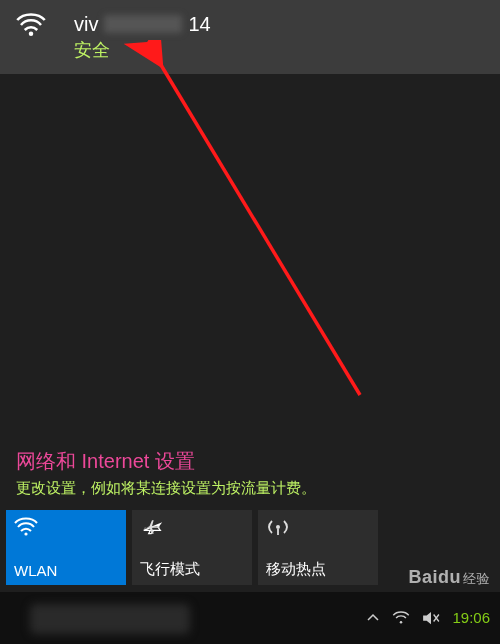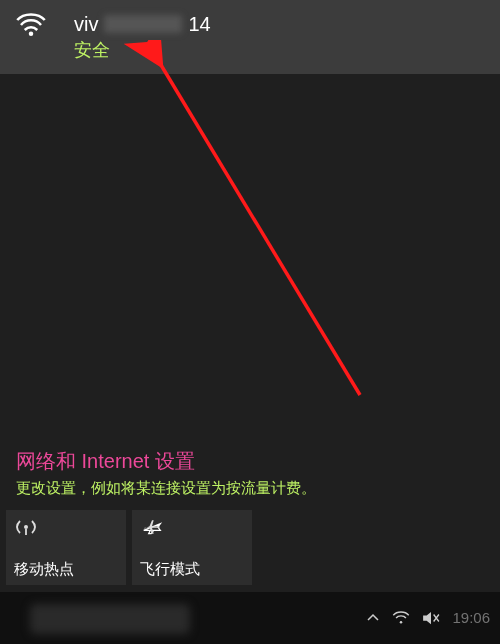--- a/index.html
+++ b/index.html
@@ -119,21 +119,21 @@
       display: flex;
       align-items: center;
       gap: 12px;
       color: #ccc;
       font-size: 14px;
     }
     .tray-icon svg { display: block; }
     .clock {
       text-align: right;
       font-size: 15px;
-      color: #737373;
+      color: #84cc16;
       line-height: 1.15;
     }
     .watermark {
       position: absolute;
       right: 10px;
       bottom: 56px;
       font-size: 18px;
       color: rgba(255,255,255,0.65);
       font-weight: bold;
       letter-spacing: 0.5px;
@@ -173,43 +173,57 @@
     </defs>
     <line x1="240" y1="355" x2="38" y2="20" stroke="#ff1a1a" stroke-width="3.5" marker-end="url(#ah)"></line>
   </svg>
 
   <div class="settings-section">
     <div class="settings-title">网络和 Internet 设置</div>
     <div class="settings-sub">更改设置，例如将某连接设置为按流量计费。</div>
   </div>
 
   <div class="tiles">
+    <div class="tile active">
+      <span class="tile-icon">
+        <svg width="24" height="20" viewBox="0 0 24 20">
+          <path d="M1 6 C6 0 18 0 23 6" stroke="#fff" stroke-width="2" fill="none"></path>
+          <path d="M4 10 C8 5 16 5 20 10" stroke="#fff" stroke-width="2" fill="none"></path>
+          <path d="M7 14 C10 11 14 11 17 14" stroke="#fff" stroke-width="2" fill="none"></path>
+          <circle cx="12" cy="17" r="1.6" fill="#fff"></circle>
+        </svg>
+      </span>
+      <span class="tile-label">WLAN</span>
+    </div>
+    <div class="tile">
+      <span class="tile-icon">
+        <svg width="24" height="20" viewBox="0 0 24 24">
+          <path d="M2 16 L22 8 L19 12 L22 16 L2 16 M10 16 L8 20 L11 20 L14 16" stroke="#fff" stroke-width="1.5" fill="none"></path>
+          <path d="M2 12 L10 12 L15 6 L18 6 L14 12 L22 12" stroke="#fff" stroke-width="1.5" fill="none" opacity="0"></path>
+          <path d="M3 14 L9 11 L12 4 L14 4 L12 11 L21 11 L21 13 L12 13 L14 20 L12 20 L9 13 L3 13 Z" fill="#ddd"></path>
+        </svg>
+      </span>
+      <span class="tile-label">飞行模式</span>
+    </div>
     <div class="tile">
       <span class="tile-icon">
         <svg width="24" height="20" viewBox="0 0 24 20">
           <path d="M6 4 C2 8 2 12 6 16" stroke="#ddd" stroke-width="1.8" fill="none"></path>
           <path d="M18 4 C22 8 22 12 18 16" stroke="#ddd" stroke-width="1.8" fill="none"></path>
           <circle cx="12" cy="10" r="2" fill="#ddd"></circle>
           <line x1="12" y1="12" x2="12" y2="18" stroke="#ddd" stroke-width="1.8"></line>
         </svg>
       </span>
       <span class="tile-label">移动热点</span>
     </div>
-    <div class="tile">
-      <span class="tile-icon">
-        <svg width="24" height="20" viewBox="0 0 24 24">
-          <path d="M2 16 L22 8 L19 12 L22 16 L2 16 M10 16 L8 20 L11 20 L14 16" stroke="#fff" stroke-width="1.5" fill="none"></path>
-          <path d="M2 12 L10 12 L15 6 L18 6 L14 12 L22 12" stroke="#fff" stroke-width="1.5" fill="none" opacity="0"></path>
-          <path d="M3 14 L9 11 L12 4 L14 4 L12 11 L21 11 L21 13 L12 13 L14 20 L12 20 L9 13 L3 13 Z" fill="#ddd"></path>
-        </svg>
-      </span>
-      <span class="tile-label">飞行模式</span>
-    </div>
-  </div>
-
+  </div>
+
+  <div class="watermark">
+    <span>Baidu</span><small>经验</small>
+  </div>
 
   <div class="taskbar">
     <div class="taskbar-left-blur"></div>
     <div class="tray">
       <span class="tray-icon">
         <svg width="14" height="14" viewBox="0 0 14 14">
             <path d="M2 9 L7 4 L12 9" stroke="#ccc" stroke-width="1.5" fill="none"></path>
           </svg>
       </span>
       <span class="tray-icon">

